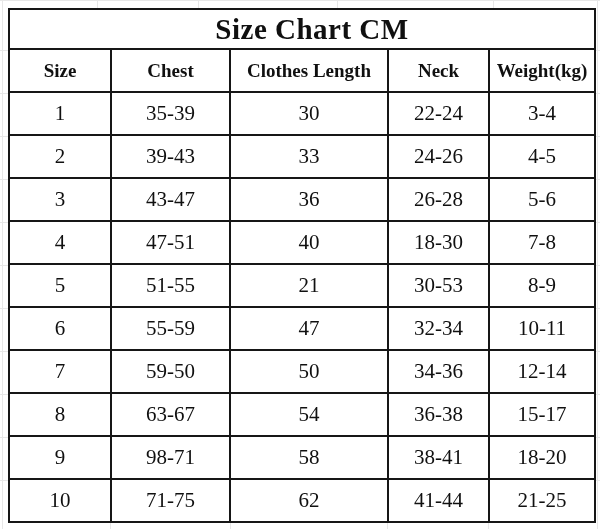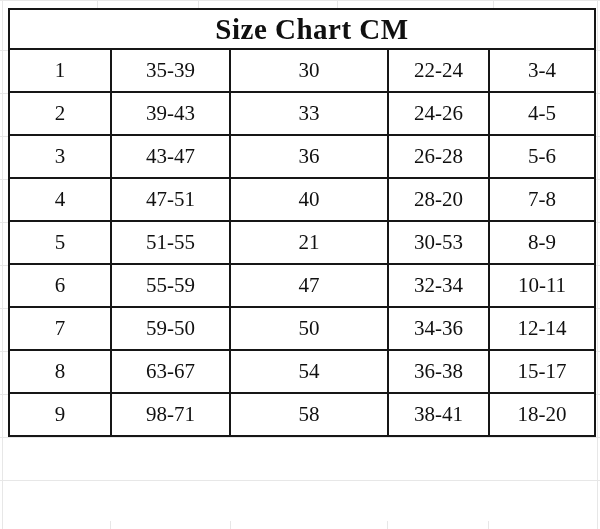--- a/index.html
+++ b/index.html
@@ -96,20 +96,27 @@
       <col style="width:102px">
       <col style="width:119px">
       <col style="width:158px">
       <col style="width:101px">
       <col style="width:106px">
     </colgroup>
     <thead>
       <tr>
         <th class="title-cell" colspan="5">Size Chart CM</th>
       </tr>
+      <tr id="header-row">
+          <th class="col-head">Size</th>
+          <th class="col-head">Chest</th>
+          <th class="col-head">Clothes Length</th>
+          <th class="col-head">Neck</th>
+          <th class="col-head">Weight(kg)</th>
+        </tr>
     </thead>
     <tbody id="table-body">
         <tr>
           <td>1</td>
           <td>35-39</td>
           <td>30</td>
           <td>22-24</td>
           <td>3-4</td>
         </tr>
         <tr>
@@ -123,21 +130,21 @@
           <td>3</td>
           <td>43-47</td>
           <td>36</td>
           <td>26-28</td>
           <td>5-6</td>
         </tr>
         <tr>
           <td>4</td>
           <td>47-51</td>
           <td>40</td>
-          <td>28-20</td>
+          <td>18-30</td>
           <td>7-8</td>
         </tr>
         <tr>
           <td>5</td>
           <td>51-55</td>
           <td>21</td>
           <td>30-53</td>
           <td>8-9</td>
         </tr>
         <tr>
@@ -161,15 +168,22 @@
           <td>36-38</td>
           <td>15-17</td>
         </tr>
         <tr>
           <td>9</td>
           <td>98-71</td>
           <td>58</td>
           <td>38-41</td>
           <td>18-20</td>
         </tr>
+        <tr>
+          <td>10</td>
+          <td>71-75</td>
+          <td>62</td>
+          <td>41-44</td>
+          <td>21-25</td>
+        </tr>
       </tbody>
   </table>
 </div>
 
 </body></html>

